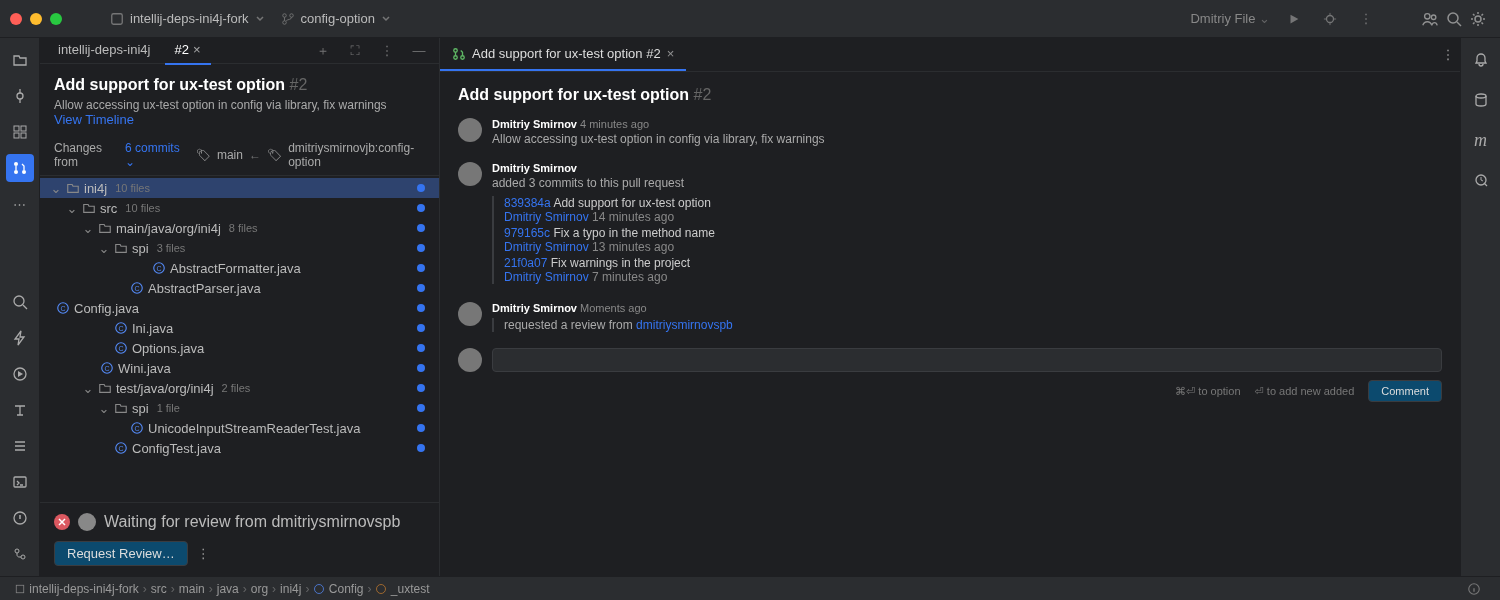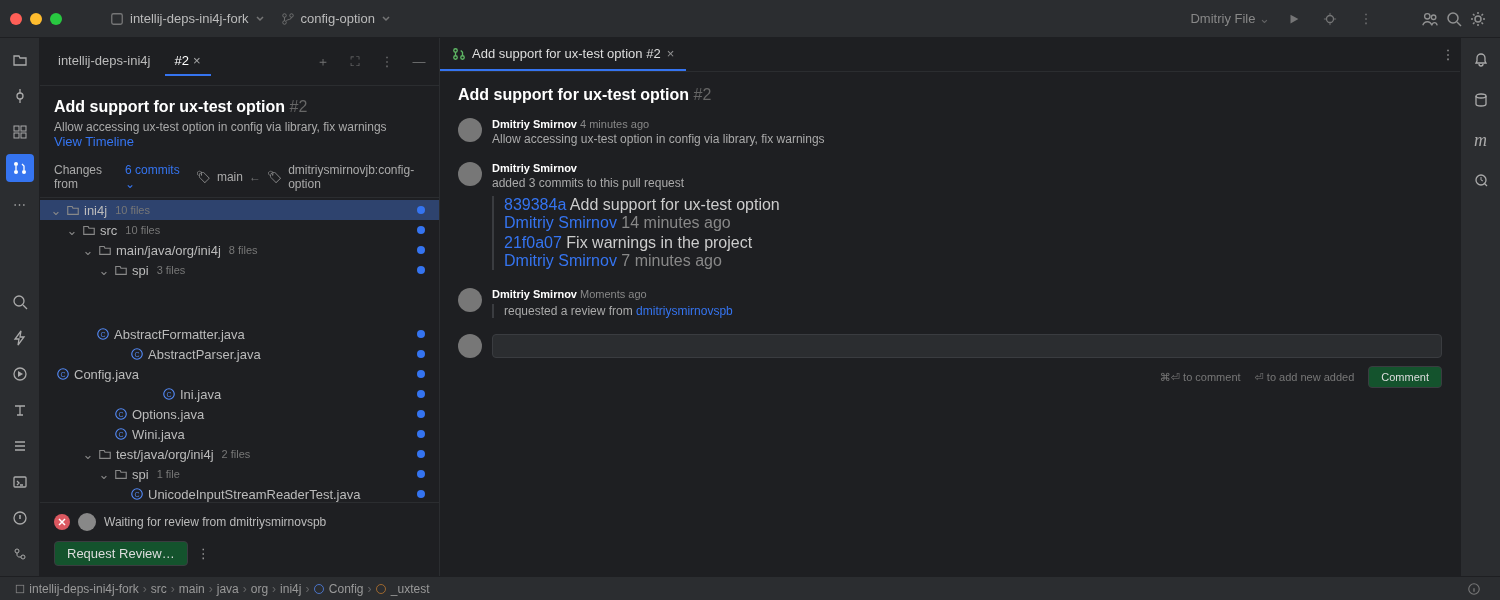--- a/index.html
+++ b/index.html
@@ -15,21 +15,21 @@
 .run-area .chev { opacity: .6; }
 .icbtn { width: 24px; height: 24px; display: flex; align-items: center; justify-content: center; cursor: pointer; opacity: .8; }
 .main-row { flex: 1; display: flex; min-height: 0; }
 .leftbar { width: 40px; background: #2b2d30; border-right: 1px solid #1e1f22; display: flex; flex-direction: column; align-items: center; padding-top: 8px; gap: 8px; }
 .leftbar-bottom { margin-top: auto; padding-bottom: 8px; display: flex; flex-direction: column; gap: 8px; align-items: center; }
 .lb-item { width: 28px; height: 28px; display: flex; align-items: center; justify-content: center; border-radius: 4px; cursor: pointer; color: #aaa; }
 .lb-item.active { background: #3574f0; color: #fff; }
 .rightbar { width: 40px; background: #2b2d30; border-left: 1px solid #1e1f22; display: flex; flex-direction: column; align-items: center; padding-top: 8px; gap: 12px; }
 .content-area { flex: 1; display: flex; min-width: 0; }
 .pr-pane { width: 400px; background: #1e1f22; border-right: 1px solid #2b2d30; display: flex; flex-direction: column; }
-.pane-tabs { height: 48px; display: flex; align-items: center; border-bottom: 1px solid #2b2d30; padding: 0 8px; gap: 4px; }
+.pane-tabs { height: 26px; display: flex; align-items: center; border-bottom: 1px solid #2b2d30; padding: 0 8px; gap: 4px; }
 .pane-tab { padding: 6px 10px; color: #bbb; cursor: pointer; border-bottom: 2px solid transparent; }
 .pane-tab.active { border-bottom-color: #3574f0; color: #fff; }
 .pane-tab-close { margin-left: 4px; opacity: .6; }
 .pane-tabs .tab-actions { margin-left: auto; display: flex; gap: 8px; color: #888; }
 .pr-header { padding: 12px 14px 8px; }
 .pr-title { color: #fff; font-size: 16px; font-weight: 600; }
 .pr-num { color: #666; font-weight: 400; }
 .pr-sub { color: #aaa; margin-top: 4px; font-size: 12px; }
 .link { color: #3574f0; cursor: pointer; }
 .changes-bar { padding: 6px 14px; display: flex; align-items: center; font-size: 12px; color: #aaa; gap: 6px; border-bottom: 1px solid #2b2d30; }
@@ -37,39 +37,39 @@
 .file-tree { flex: 1; overflow: auto; padding: 2px 0; }
 .node { display: flex; align-items: center; padding: 2px 10px 2px 0; height: 20px; cursor: pointer; gap: 4px; position: relative; }
 .node.selected { background: #2e436e; }
 .node .dot { width: 8px; height: 8px; background: #3574f0; border-radius: 50%; position: absolute; right: 14px; }
 .tw { width: 12px; display: flex; justify-content: center; color: #888; }
 .icon { display: inline-flex; align-items: center; }
 .folder-ic { color: #888; }
 .java-ic { color: #c27a2e; }
 .count { color: #777; font-size: 11px; margin-left: 4px; }
 .pr-footer { padding: 10px 14px; border-top: 1px solid #2b2d30; }
-.status-row { display: flex; align-items: center; gap: 8px; margin-bottom: 10px; font-size: 12px; }
+.status-row { display: flex; align-items: center; gap: 8px; margin-bottom: 10px; font-size: 16px; }
 .redcircle { width: 16px; height: 16px; border-radius: 50%; background: #db5860; display: flex; align-items: center; justify-content: center; }
 .avatar { width: 18px; height: 18px; border-radius: 50%; background: #888; overflow: hidden; display:inline-block; }
-.btn { padding: 4px 12px; background: #14532d; border: 1px solid #3a3c40; border-radius: 4px; color: #ddd; cursor: pointer; display: inline-flex; align-items: center; gap: 4px; }
+.btn { padding: 4px 12px; background: #0c4a6e; border: 1px solid #3a3c40; border-radius: 4px; color: #ddd; cursor: pointer; display: inline-flex; align-items: center; gap: 4px; }
 .main-pane { flex: 1; display: flex; flex-direction: column; min-width: 0; }
 .editor-tabs { height: 34px; display: flex; align-items: center; border-bottom: 1px solid #2b2d30; background: #1e1f22; }
 .ed-tab { display: flex; align-items: center; gap: 6px; padding: 0 12px; height: 100%; border-bottom: 2px solid #3574f0; color: #ddd; }
 .ed-tab .pr-ic { color: #5fb865; }
 .pr-body { padding: 14px 18px; overflow: auto; flex: 1; }
 .body-title { color: #fff; font-size: 16px; font-weight: 600; margin-bottom: 14px; }
 .tl-item { display: flex; gap: 10px; margin-bottom: 16px; }
 .tl-avatar { width: 24px; height: 24px; border-radius: 50%; background: #777; flex-shrink: 0; }
 .tl-content { flex: 1; }
 .tl-head { font-size: 11px; }
 .tl-head .author { color: #fff; font-weight: 600; }
 .tl-head .time { color: #888; }
 .tl-desc { color: #aaa; font-size: 12px; margin-top: 2px; }
 .commit-list { border-left: 2px solid #3a3c40; margin-top: 6px; padding-left: 10px; }
-.commit { font-size: 16px; margin-bottom: 2px; }
+.commit { font-size: 12px; margin-bottom: 2px; }
 .commit .sha { color: #3574f0; }
 .commit .msg { color: #ccc; }
 .commit .meta { color: #888; }
 .review-req { border-left: 2px solid #3a3c40; padding-left: 10px; margin-top: 4px; font-size: 12px; color: #aaa; }
 .comment-box { display: flex; gap: 10px; margin-top: 8px; }
 .comment-input { flex: 1; background: #2b2d30; border: 1px solid #3a3c40; border-radius: 4px; height: 24px; }
 .comment-actions { display: flex; justify-content: flex-end; gap: 14px; align-items: center; margin-top: 8px; color: #777; font-size: 11px; }
 .statusbar { height: 24px; background: #2b2d30; display: flex; align-items: center; padding: 0 14px; font-size: 12px; color: #999; gap: 4px; border-top: 1px solid #1e1f22; }
 .crumb-sep { opacity: .5; margin: 0 4px; }
 .statusbar .pad { margin-left: auto; }
@@ -293,21 +293,21 @@
             <span class="tw">⌄</span>
             <span class="icon folder-ic">
               <svg width="14" height="14" viewBox="0 0 16 16">
                 <path d="M2 4h5l1 2h6v7H2z" fill="none" stroke="currentColor" stroke-width="1.3"></path>
               </svg>
             </span>
             <span>spi</span>
             <span class="count">3 files</span>
             <span class="dot"></span>
           </div>
-          <div class="node" style="padding-left: 40px; margin-top: 44px;">
+          <div class="node" style="padding-left: 96px;">
             <span class="tw"></span>
             <span class="icon java-ic">
               <svg width="14" height="14" viewBox="0 0 16 16">
                 <circle cx="8" cy="8" r="6" fill="none" stroke="#548af7" stroke-width="1.3"></circle>
                 <text x="8" y="11" text-anchor="middle" font-size="8" fill="#548af7">C</text>
               </svg>
             </span>
             <span>AbstractFormatter.java</span>
             <span class="dot"></span>
           </div>
@@ -326,21 +326,21 @@
             <span class="tw"></span>
             <span class="icon java-ic">
               <svg width="14" height="14" viewBox="0 0 16 16">
                 <circle cx="8" cy="8" r="6" fill="none" stroke="#548af7" stroke-width="1.3"></circle>
                 <text x="8" y="11" text-anchor="middle" font-size="8" fill="#548af7">C</text>
               </svg>
             </span>
             <span>Config.java</span>
             <span class="dot"></span>
           </div>
-          <div class="node" style="padding-left: 58px; margin-left: 48px;">
+          <div class="node" style="padding-left: 58px;">
             <span class="tw"></span>
             <span class="icon java-ic">
               <svg width="14" height="14" viewBox="0 0 16 16">
                 <circle cx="8" cy="8" r="6" fill="none" stroke="#548af7" stroke-width="1.3"></circle>
                 <text x="8" y="11" text-anchor="middle" font-size="8" fill="#548af7">C</text>
               </svg>
             </span>
             <span>Ini.java</span>
             <span class="dot"></span>
           </div>
@@ -348,21 +348,21 @@
             <span class="tw"></span>
             <span class="icon java-ic">
               <svg width="14" height="14" viewBox="0 0 16 16">
                 <circle cx="8" cy="8" r="6" fill="none" stroke="#548af7" stroke-width="1.3"></circle>
                 <text x="8" y="11" text-anchor="middle" font-size="8" fill="#548af7">C</text>
               </svg>
             </span>
             <span>Options.java</span>
             <span class="dot"></span>
           </div>
-          <div class="node" style="padding-left: 58px; align-items: center;">
+          <div class="node" style="padding-left: 44px; align-items: center;">
             <span class="tw"></span>
             <span class="icon java-ic">
               <svg width="14" height="14" viewBox="0 0 16 16">
                 <circle cx="8" cy="8" r="6" fill="none" stroke="#548af7" stroke-width="1.3"></circle>
                 <text x="8" y="11" text-anchor="middle" font-size="8" fill="#548af7">C</text>
               </svg>
             </span>
             <span>Wini.java</span>
             <span class="dot"></span>
           </div>
@@ -457,39 +457,40 @@
                 <div class="tl-desc">Allow accessing ux-test option in config via library, fix warnings</div>
               </div>
             </div>
             <div class="tl-item">
               <div class="tl-avatar"></div>
               <div class="tl-content">
                 <div class="tl-head"><span class="author">Dmitriy Smirnov</span></div>
                 <div class="tl-desc">added 3 commits to this pull request</div>
                 <div class="commit-list">
                   <div class="commit"><span class="sha">839384a</span> <span class="msg">Add support for ux-test option</span><br><span class="meta"><span class="link">Dmitriy Smirnov</span> 14 minutes ago</span></div>
+                  <div class="commit"><span class="sha">979165c</span> <span class="msg">Fix a typo in the method name</span><br><span class="meta"><span class="link">Dmitriy Smirnov</span> 13 minutes ago</span></div>
                   <div class="commit"><span class="sha">21f0a07</span> <span class="msg">Fix warnings in the project</span><br><span class="meta"><span class="link">Dmitriy Smirnov</span> 7 minutes ago</span></div>
                 </div>
               </div>
             </div>
             <div class="tl-item">
               <div class="tl-avatar"></div>
               <div class="tl-content">
                 <div class="tl-head"><span class="author">Dmitriy Smirnov</span> <span class="time">Moments ago</span></div>
                 <div class="review-req">requested a review from <span class="link">dmitriysmirnovspb</span></div>
               </div>
             </div>
           </div>
 
         <div class="comment-box">
           <div class="tl-avatar"></div>
           <div style="flex:1">
             <div class="comment-input"></div>
             <div class="comment-actions">
-              <span>⌘⏎ to comment</span>
+              <span>⌘⏎ to option</span>
               <span>⏎ to add new added</span>
               <span class="btn">Comment</span>
             </div>
           </div>
         </div>
       </div>
     </div>
 
   </div>
 

